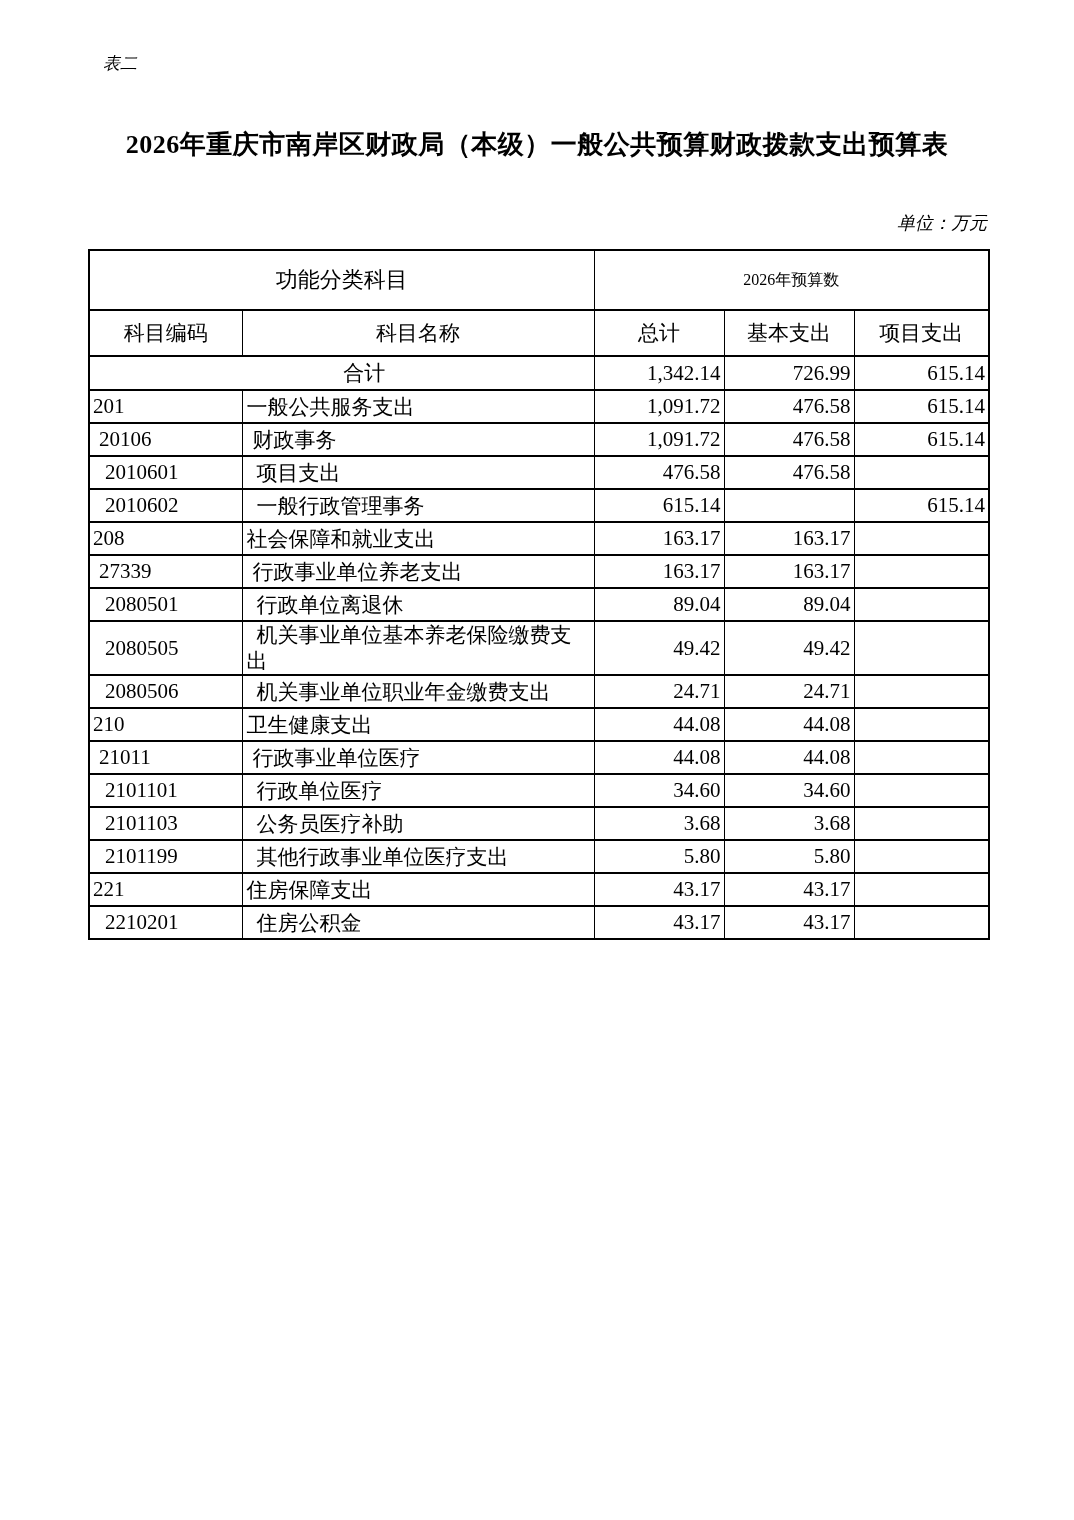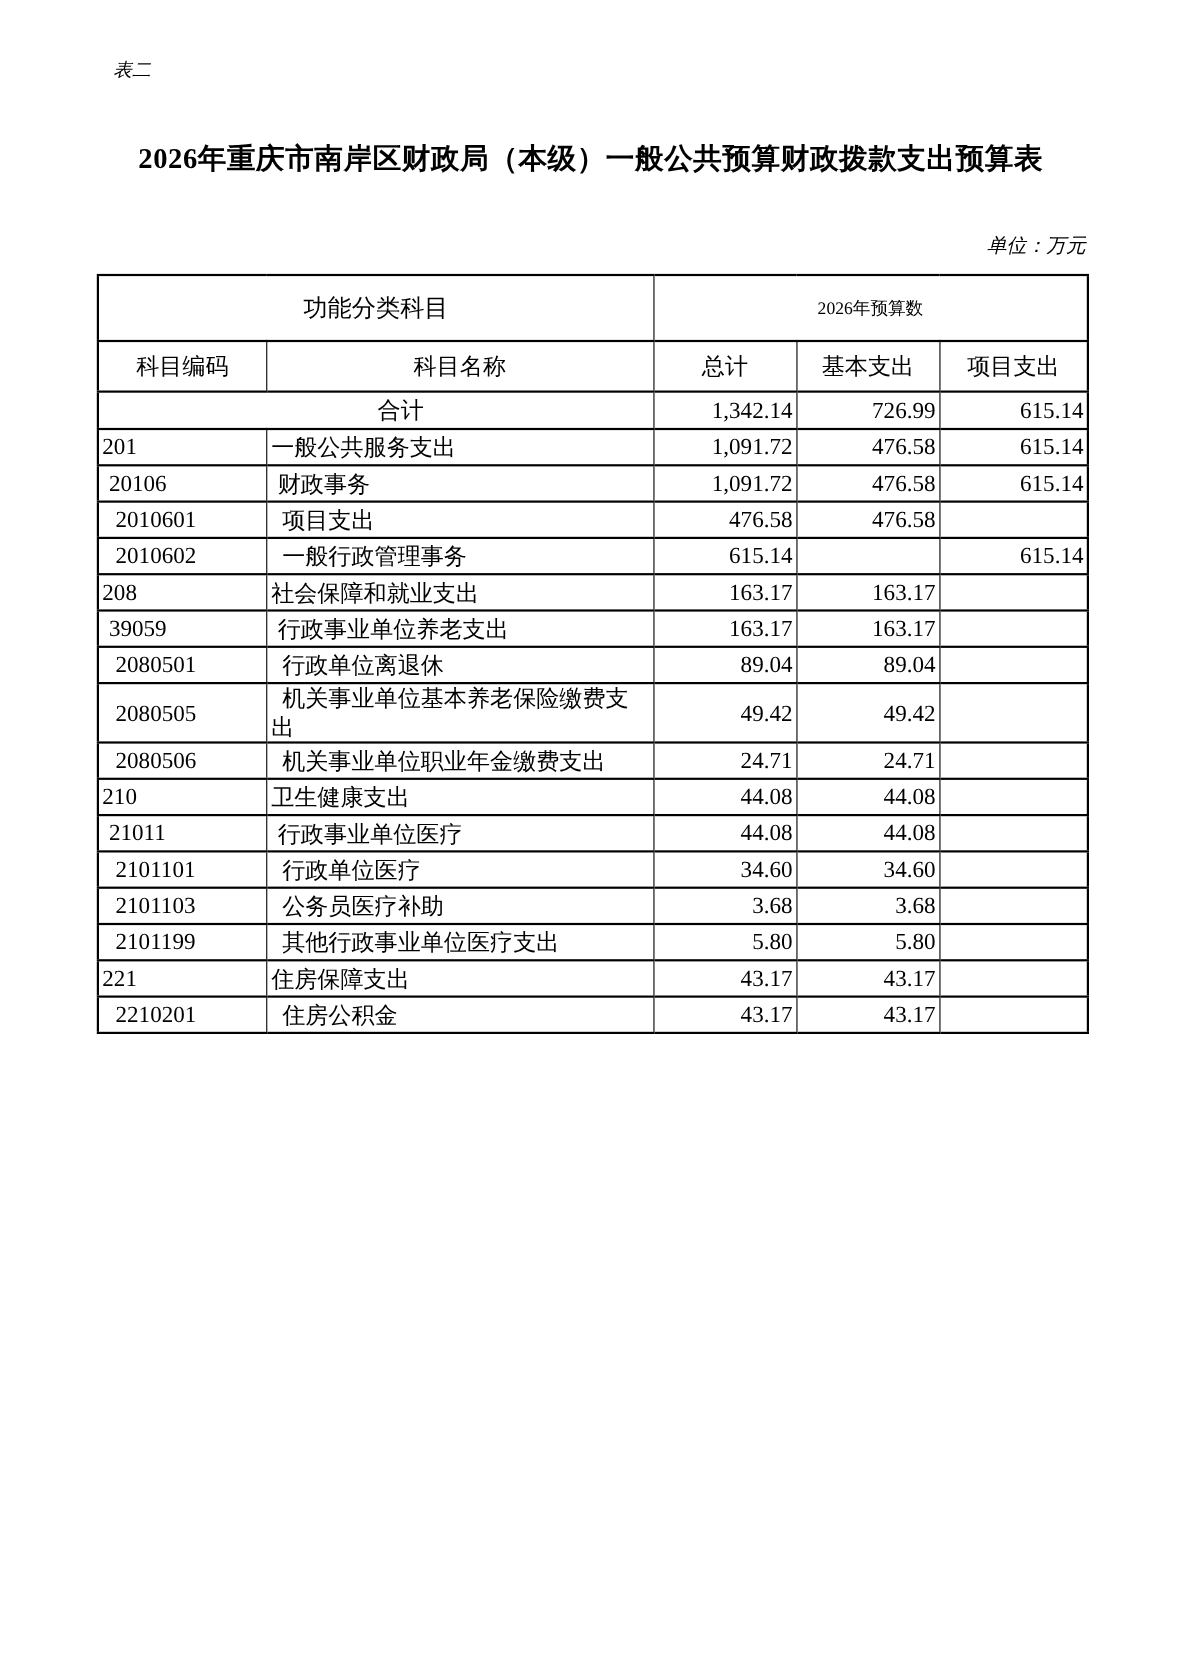--- a/index.html
+++ b/index.html
@@ -164,21 +164,21 @@
     <td class="num">615.14</td>
   </tr>
         <tr class="data-row">
     <td class="code lvl1">208</td>
     <td class="name lvl1">社会保障和就业支出</td>
     <td class="num">163.17</td>
     <td class="num">163.17</td>
     <td class="num"></td>
   </tr>
         <tr class="data-row">
-    <td class="code lvl2">39059</td>
+    <td class="code lvl2">27339</td>
     <td class="name lvl2">行政事业单位养老支出</td>
     <td class="num">163.17</td>
     <td class="num">163.17</td>
     <td class="num"></td>
   </tr>
         <tr class="data-row">
     <td class="code lvl3">2080501</td>
     <td class="name lvl3">行政单位离退休</td>
     <td class="num">89.04</td>
     <td class="num">89.04</td>

